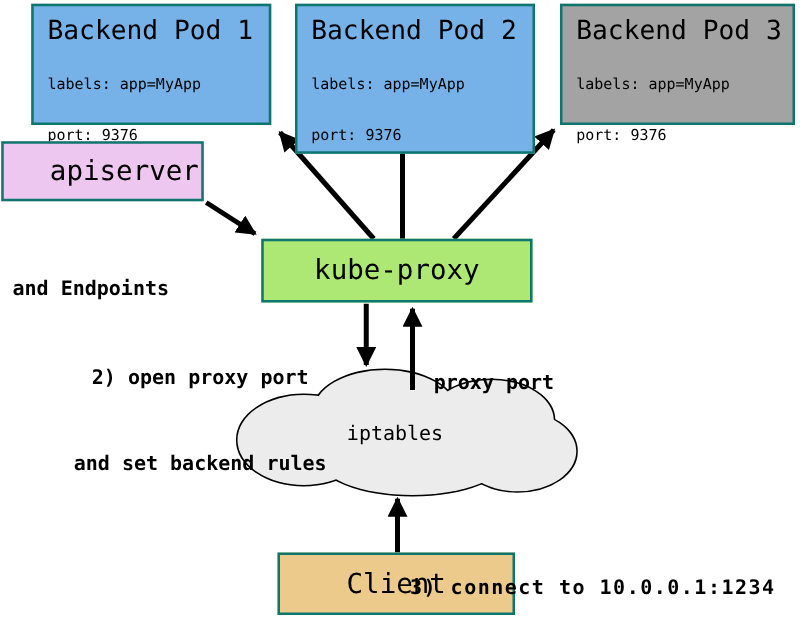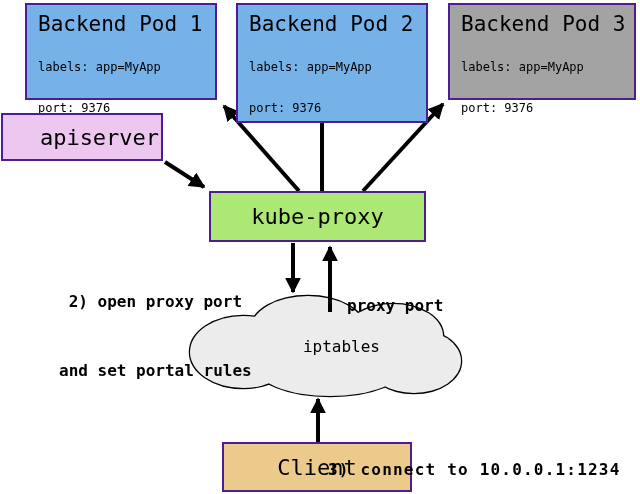--- a/index.html
+++ b/index.html
@@ -14,21 +14,21 @@
   }
   svg.layer {
     position: absolute;
     left: 0; top: 0;
     width: 640px; height: 494px;
     z-index: 1;
   }
   .box {
     position: absolute;
     box-sizing: border-box;
-    border: 2px solid #4c1d95;
+    border: 2px solid #0f766e;
     z-index: 2;
   }
   .pod {
     padding: 6px 0 0 11px;
   }
   .pod-title {
     font-size: 21px;
     line-height: 26px;
     white-space: nowrap;
   }
@@ -49,21 +49,21 @@
     z-index: 3;
     font-size: 16px;
     font-weight: bold;
     line-height: 23px;
     white-space: pre;
   }
   .cloud-label {
     position: absolute;
     z-index: 3;
     font-size: 16px;
-    text-align: right;
+    text-align: center;
     white-space: nowrap;
   }
   .cloud-stroke { stroke: #000; stroke-width: 2.5; }
   .cloud-nostroke { stroke: none; }
   .arrow { stroke: #000; stroke-width: 4; fill: none; }
 </style>
 </head>
 <body>
 
 <div id="canvas">
@@ -123,25 +123,26 @@
     <span>kube-proxy</span>
   </div>
 
   <div class="box center-label" style="left: 222px; top: 442px; width: 190px; height: 50px; background-color: rgb(236, 202, 140);">
     <span>Client</span>
   </div>
 
   <div class="cloud-label" style="left:252px; top:337px; width:128px;">iptables</div>
 
   <div class="step" style="left:10px; top:173px;">
+    <div>and Endpoints</div>
   </div>
 
   <div class="step" style="left:59px; top:244px;text-align:center;">
     <div>2) open proxy port</div>
-    <div>and set portal rules</div>
+    <div>and set backend rules</div>
   </div>
 
   <div class="step" style="left:328px; top:412px; letter-spacing:1.2px;">
     <div>3) connect to 10.0.0.1:1234</div>
   </div>
 
   <div class="step" style="left:347px; top:248px;">
     <div>proxy port</div>
   </div>
 

